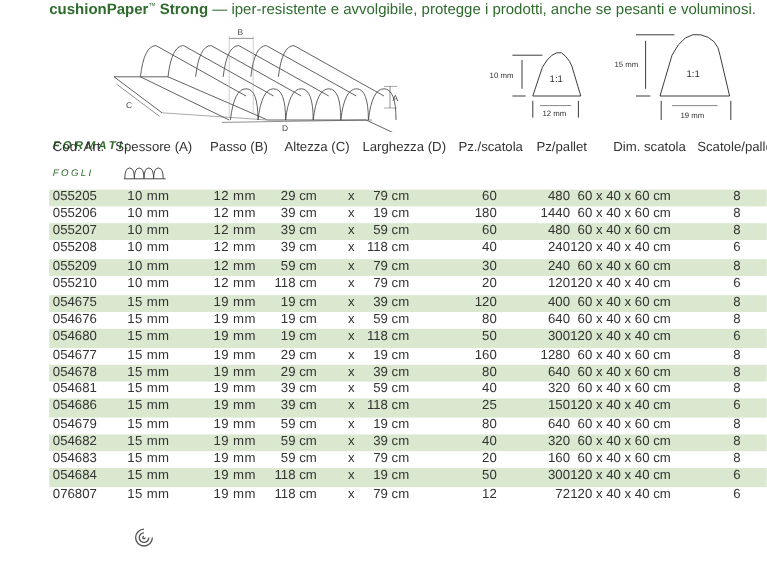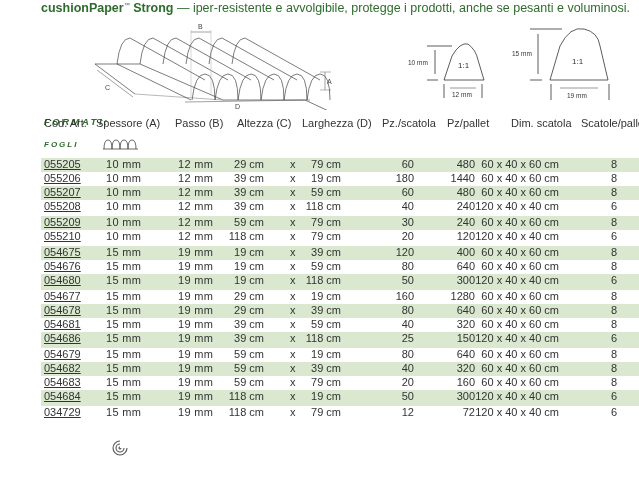--- a/index.html
+++ b/index.html
@@ -23,37 +23,37 @@
     }
 
     .header-row {
       position: absolute; left: 0; top: 117px; width: 700px; height: 16px;
       font-size: 11px; color: #333;
     }
     .header-row span { position: absolute; white-space: nowrap; }
 
     .fogli {
       position: absolute; left: 44px; top: 140px;
-      font-size: 8px; font-weight: bold; font-style: italic;
+      font-size: 8px; font-weight: normal; font-style: italic;
       letter-spacing: 2px; color: #2e6b2c;
     }
     .fogli-icon { position: absolute; left: 103px; top: 138px; width: 36px; height: 12px; }
 
     .rows { position: absolute; left: 0; top: 158px; width: 639px; }
     .row {
       position: relative; height: 14px; width: 639px;
       font-size: 11px; color: #333;
     }
     .row.tall { height: 16px; }
     .row.shade::before {
       content: ""; position: absolute; left: 41px; right: 0; top: 0; bottom: 0;
       background: #d9e8cf;
     }
     .row span { position: absolute; top: 0; white-space: nowrap; line-height: 13px; }
-    .c-code { left: 44px; text-decoration: underline; }
+    .c-code { left: 44px; }
     .c-thick { left: 106px; letter-spacing: 0.3px; }
     .c-pitch { left: 178px; letter-spacing: 0.3px; }
     .c-height { right: 375px; text-align: right; }
     .c-x { left: 290px; }
     .c-width { right: 298px; text-align: right; }
     .c-pcs { right: 225px; text-align: right; }
     .c-pal { right: 164px; text-align: left; }
     .c-dim { right: 80px; text-align: right; width: 100px; line-height: 13px; white-space: normal; }
     .c-boxes { left: 611px; }
 
@@ -352,21 +352,21 @@
       <span class="c-pitch">19 mm</span>
       <span class="c-height">118 cm</span>
       <span class="c-x">x</span>
       <span class="c-width">19 cm</span>
       <span class="c-pcs">50</span>
       <span class="c-pal">300</span>
       <span class="c-dim">120 x 40 x 40 cm</span>
       <span class="c-boxes">6</span>
     </div>
     <div class="row tall">
-      <span class="c-code">034729</span>
+      <span class="c-code">076807</span>
       <span class="c-thick">15 mm</span>
       <span class="c-pitch">19 mm</span>
       <span class="c-height">118 cm</span>
       <span class="c-x">x</span>
       <span class="c-width">79 cm</span>
       <span class="c-pcs">12</span>
       <span class="c-pal">72</span>
       <span class="c-dim">120 x 40 x 40 cm</span>
       <span class="c-boxes">6</span>
     </div>

